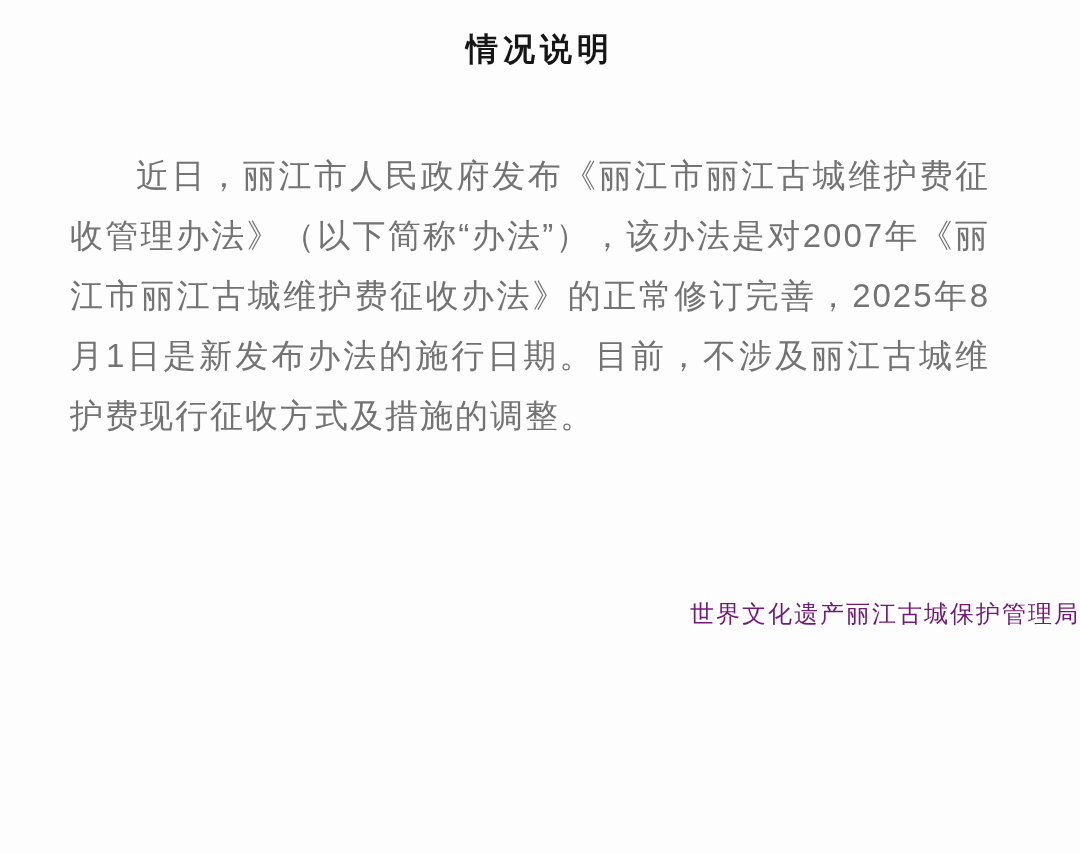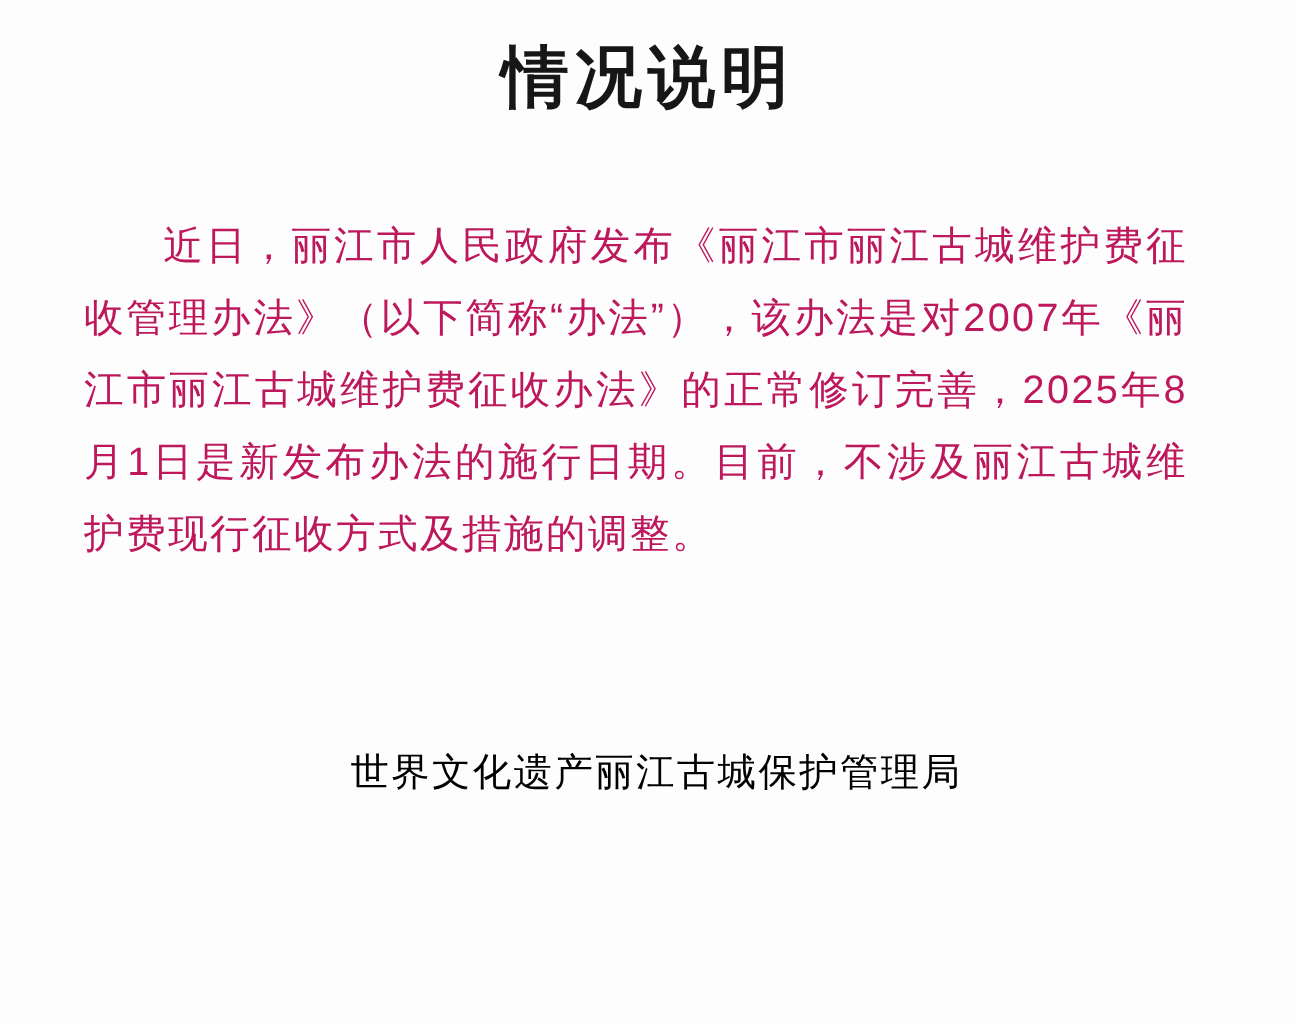--- a/index.html
+++ b/index.html
@@ -11,50 +11,50 @@
     position: relative;
     width: 1080px;
     height: 853px;
     background: #fdfdfd;
     color: #1c1c1c;
     overflow: hidden;
   }
   .doc-title {
     padding-top: 30px;
     text-align: center;
-    font-size: 56px;
+    font-size: 32px;
     font-weight: 700;
     letter-spacing: 5px;
     line-height: 1.2;
     color: #161616;
   }
   .doc-body {
     margin: 78px 90px 0 70px; 
     width: 920px;
   }
   .doc-body p {
     font-size: 33px;
     line-height: 60px;
     letter-spacing: 2px;
     font-weight: 500;
     text-align: justify;
     text-justify: inter-character;
     text-indent: 2em;
-    color: #be185d;
+    color: #737373;
   }
   .doc-sign {
     margin-top: 136px;
     margin-left: 292px;   
     width: 788px;
-    text-align: left;
-    font-size: 32px;
+    text-align: right;
+    font-size: 24px;
     font-weight: 500;
     line-height: 64px;
     letter-spacing: 2px;
-    color: #000000;
+    color: #701a75;
   }
 </style>
 </head>
 <body>
 
 <div class="page">
 
   <h1 class="doc-title">情况说明</h1>
 
   <div class="doc-body">

